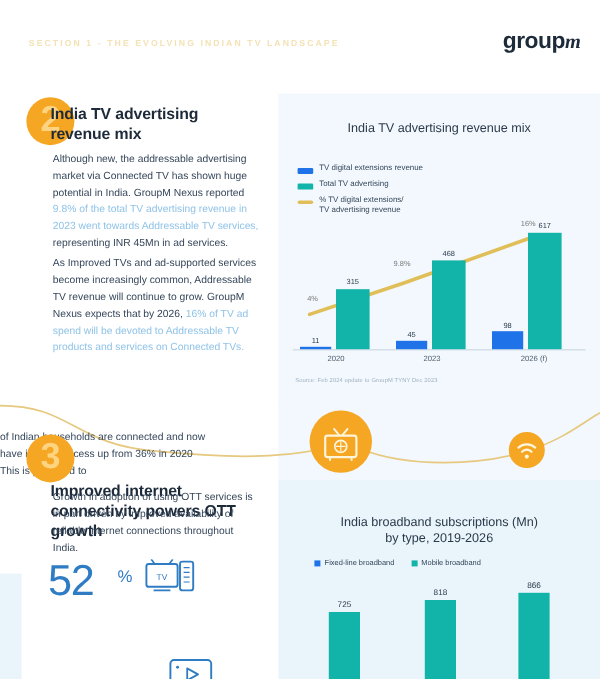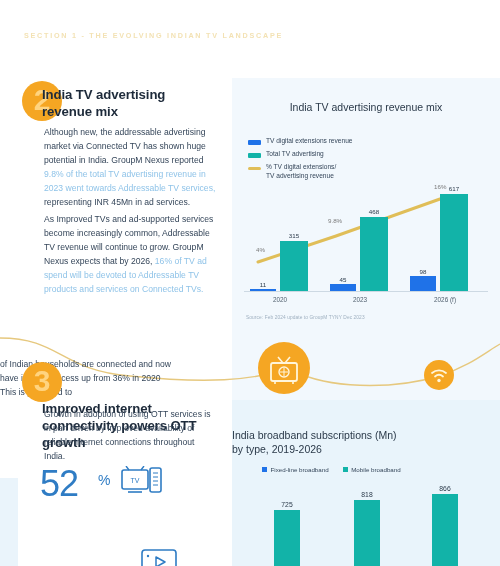--- a/index.html
+++ b/index.html
@@ -123,38 +123,39 @@
   .stat-pct {
     position:absolute; left:58px; top:2px;
     font-size:14px; color:#2f7cc4; font-weight:400;
   }
   #p3b { left:40px; top:148px; width:180px; font-size:8.6px; line-height:1.6; color:#35465a; }
   #p3c { left:40px; top:196px; width:120px; font-size:8.6px; line-height:1.6; color:#35465a; }
 
   .left-strip { position:absolute; left:0; top:478px; width:18px; height:88px; background:#eaf4fb; }
 
   
-  #chTitle2 { position:absolute; left:232px; top:70px; width:268px; 
+  #chTitle2 { position:absolute; left:232px; top:70px; width:268px; text-align:center;
     font-size:10.5px; line-height:1.35; color:#2b3a4a; }
   .legend2 { position:absolute; left:262px; top:108px; display:flex; gap:14px; }
   .lg2 { display:flex; align-items:center; }
   .lg2 i { width:5px; height:5px; display:block; margin-right:3.5px; }
   .lg2 span { font-size:6.2px; color:#35465a; }
 
   .plot2 { position:absolute; left:252px; top:128px; width:238px; height:80px; }
   .bar2 { position:absolute; bottom:0; background:#12b3a8; }
   .bar2-lab { position:absolute; font-size:6.8px; color:#2b3a4a; text-align:center; width:40px; }
 </style>
 </head>
 <body>
 
 <div class="page">
 
   <div class="header">
     <div class="section-label">SECTION 1 -  THE EVOLVING INDIAN TV LANDSCAPE</div>
+    <div class="logo"><span>group</span><span class="m-mark">m</span></div>
   </div>
 
   <div class="panel-2">
 
     <div class="chart-panel-top">
 
       <div class="ch-title" id="chTitle1">
         <div>India TV advertising revenue mix</div>
       </div>
 

